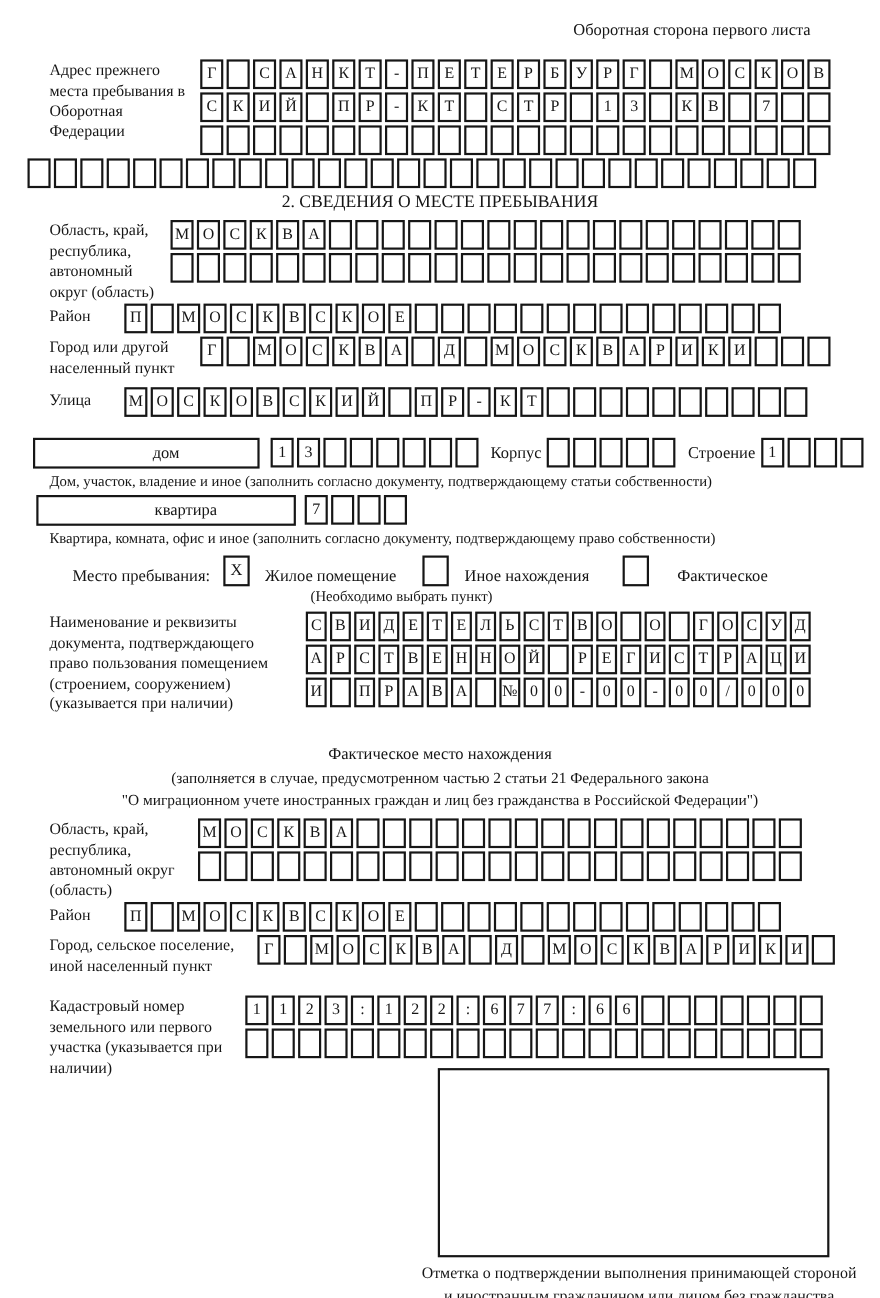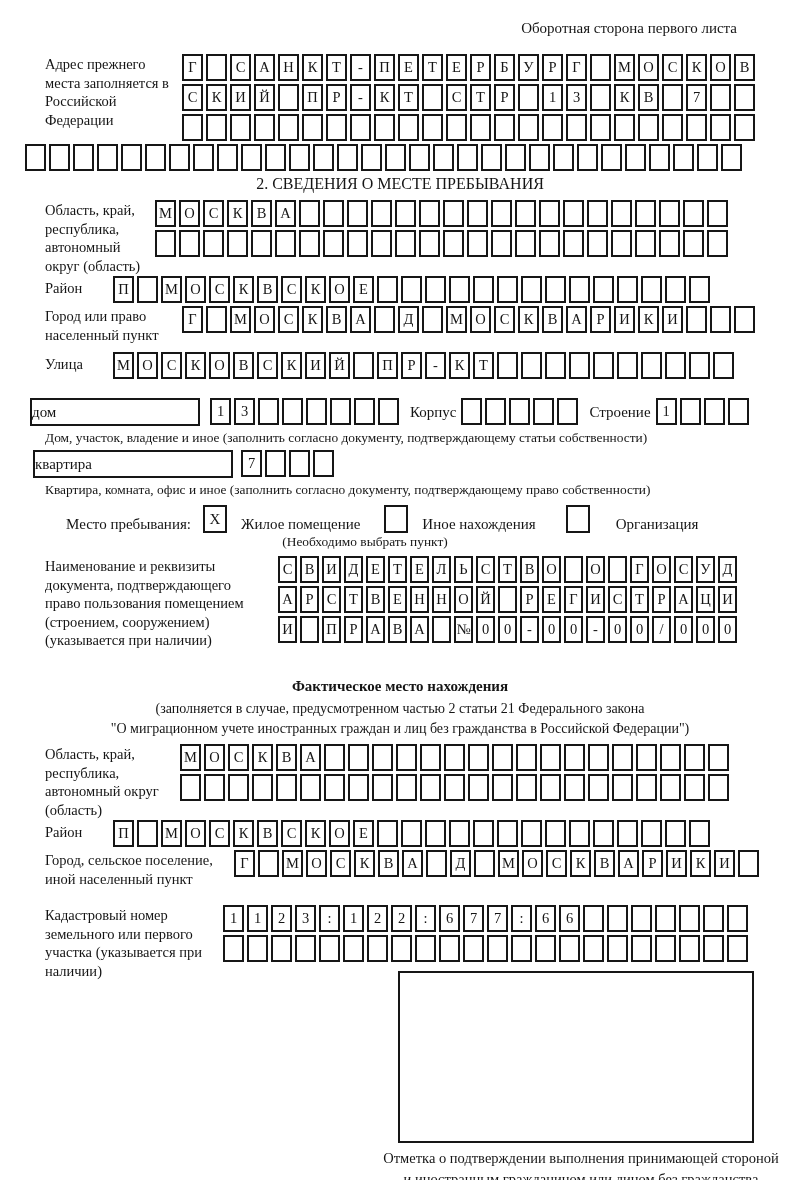--- a/index.html
+++ b/index.html
@@ -16,27 +16,27 @@
   .boxrow{display:flex;margin-bottom:3px;height:27px}
   .cells{display:inline-flex;flex:none}
   .cell{
     flex:none;width:17px;height:23px;border:2px solid #161616;margin-right:3px;
     text-align:center;line-height:23px;font-size:14.5px;background:#fff;
   }
   .tight .cell{width:15px}
   .note{font-size:13.4px;line-height:17px}
   .center{text-align:center}
   .h2{font-weight:normal;font-size:16px;text-align:center;margin:4px 0 7px 0}
-  .h3{font-weight:bold;font-size:15px;text-align:center;margin:10px 0 4px 0}
+  .h3{font-weight:normal;font-size:15px;text-align:center;margin:10px 0 4px 0}
   .inline-row{display:flex;align-items:flex-start}
   .ilabel{flex:none;padding-left:20px;box-sizing:border-box;font-size:14.5px;line-height:24px}
   .w88{width:88px}
   .wide-box{
     flex:none;border:2px solid #161616;height:24px;line-height:24px;
-    text-align:left;background:#fff;font-size:15px;
+    text-align:center;background:#fff;font-size:15px;padding-left:36px;
   }
   .house-box{width:166px;margin-right:10px}
   .apt-box{width:196px;margin-right:8px}
   .inl{flex:none;font-size:15px;line-height:28px;padding:0 5px 0 8px}
   .stay-row{display:flex;align-items:flex-end;padding-left:41px;height:30px}
   .chk{
     flex:none;width:20px;height:24px;border:2px solid #161616;line-height:24px;
     text-align:center;font-size:15px;margin:0 14px 0 12px;background:#fff;
   }
   .stamp{
@@ -46,21 +46,21 @@
     margin-left:358px;width:396px;text-align:center;
     font-size:14.5px;line-height:20.5px;margin-top:5px;
   }
 </style>
 </head>
 <body>
 
 <div class="hdr">Оборотная сторона первого листа</div>
 
 <div class="block" style="margin-top:14px">
-  <div class="flabel" style="width:128px">Адрес прежнего места заполняется в Российской Федерации</div>
+  <div class="flabel" style="width:128px">Адрес прежнего места пребывания в Оборотная Федерации</div>
   <div class="boxrow" style="margin-left:157px">
       <span class="cell">Г</span>
       <span class="cell"></span>
       <span class="cell">С</span>
       <span class="cell">А</span>
       <span class="cell">Н</span>
       <span class="cell">К</span>
       <span class="cell">Т</span>
       <span class="cell">-</span>
       <span class="cell">П</span>
@@ -249,21 +249,21 @@
       <span class="cell"></span>
       <span class="cell"></span>
       <span class="cell"></span>
       <span class="cell"></span>
       <span class="cell"></span>
       <span class="cell"></span>
     </div>
 </div>
 
 <div class="block" style="height:46px">
-  <div class="flabel" style="width:150px">Город или право населенный пункт</div>
+  <div class="flabel" style="width:150px">Город или другой населенный пункт</div>
   <div class="boxrow" style="margin-left:157px">
       <span class="cell">Г</span>
       <span class="cell"></span>
       <span class="cell">М</span>
       <span class="cell">О</span>
       <span class="cell">С</span>
       <span class="cell">К</span>
       <span class="cell">В</span>
       <span class="cell">А</span>
       <span class="cell"></span>
@@ -358,21 +358,21 @@
 </div>
 <div class="note" style="padding-left:20px;margin-bottom:5px">Квартира, комната, офис и иное (заполнить согласно документу, подтверждающему право собственности)</div>
 
 <div class="stay-row">
   <span>Место пребывания:</span>
   <span class="chk">X</span>
   <span>Жилое помещение</span>
   <span class="chk" style="margin-left:24px"></span>
   <span>Иное нахождения</span>
   <span class="chk" style="margin-left:30px;margin-right:26px"></span>
-  <span>Организация</span>
+  <span>Фактическое</span>
 </div>
 <div class="note" style="width:560px;margin-left:60px;text-align:center;margin-bottom:6px">(Необходимо выбрать пункт)</div>
 
 <div class="block tight" style="height:112px">
   <div class="flabel" style="width:212px">Наименование и реквизиты документа, подтверждающего право пользования помещением (строением, сооружением) (указывается при наличии)</div>
   <div class="boxrow" style="margin-left:253px">
       <span class="cell">С</span>
       <span class="cell">В</span>
       <span class="cell">И</span>
       <span class="cell">Д</span>

